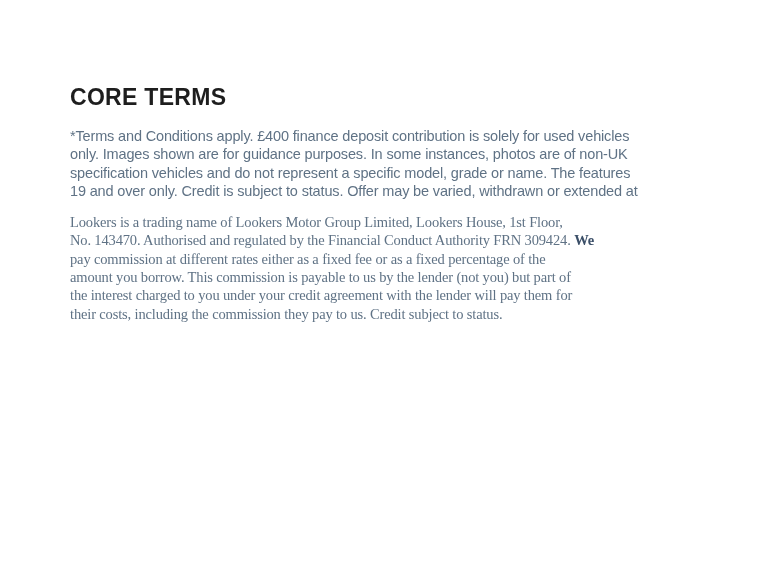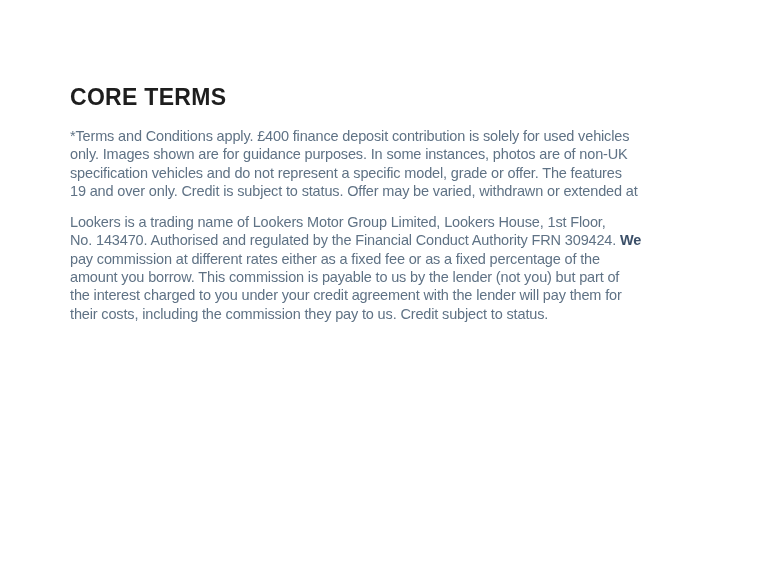--- a/index.html
+++ b/index.html
@@ -34,21 +34,21 @@
       font-size: 23px;
       line-height: 23px;
       font-weight: 700;
       letter-spacing: 0.3px;
       color: var(--heading);
     }
     .para {
       margin: 0 0 13px 0;
       padding: 0;
     }
-    .para:last-child { margin-bottom: 8px; }
+    .para:last-child { margin-bottom: 8px; font-family: Liberation Serif, serif; }
     .line {
       height: 18.3px;
       line-height: 18.3px;
       font-size: 14.5px;
       letter-spacing: -0.15px;
       white-space: nowrap;
       color: var(--body);
     }
     .b {
       font-weight: 700;
@@ -59,21 +59,21 @@
 <body>
 
 <div class="page">
   <div class="content">
 
     <h1 class="core-terms-heading">CORE TERMS</h1>
 
     <div class="para">
       <div class="line">*Terms and Conditions apply. £400 finance deposit contribution is solely for used vehicles</div>
       <div class="line">only. Images shown are for guidance purposes. In some instances, photos are of non-UK</div>
-      <div class="line">specification vehicles and do not represent a specific model, grade or offer. The features</div>
+      <div class="line">specification vehicles and do not represent a specific model, grade or name. The features</div>
       <div class="line">19 and over only. Credit is subject to status. Offer may be varied, withdrawn or extended at</div>
     </div>
 
     <div class="para">
       <div class="line"><span>Lookers is a trading name of Lookers Motor Group Limited, Lookers House, 1st Floor,</span></div>
       <div class="line"><span>No. 143470. Authorised and regulated by the Financial Conduct Authority FRN 309424. </span><span class="b">We</span></div>
       <div class="line"><span>pay commission at different rates either as a fixed fee or as a fixed percentage of the</span></div>
       <div class="line"><span>amount you borrow. This commission is payable to us by the lender (not you) but part of</span></div>
       <div class="line"><span>the interest charged to you under your credit agreement with the lender will pay them for</span></div>
       <div class="line"><span>their costs, including the commission they pay to us. Credit subject to status.</span></div>

